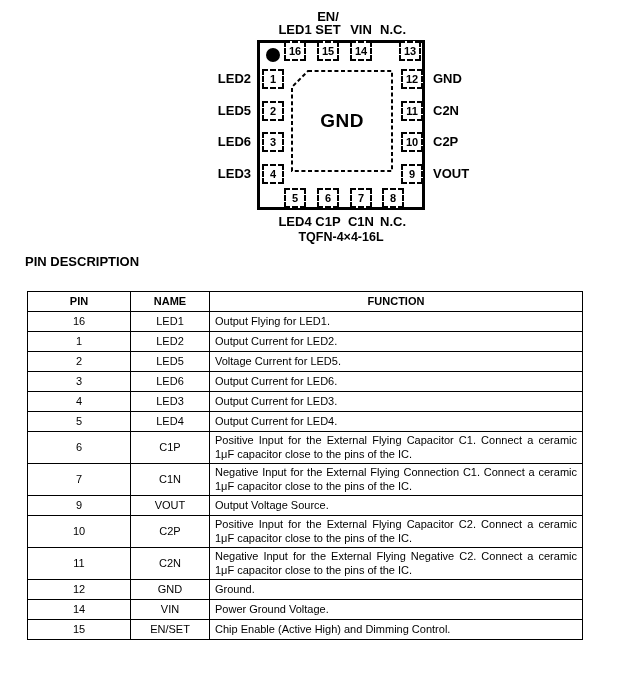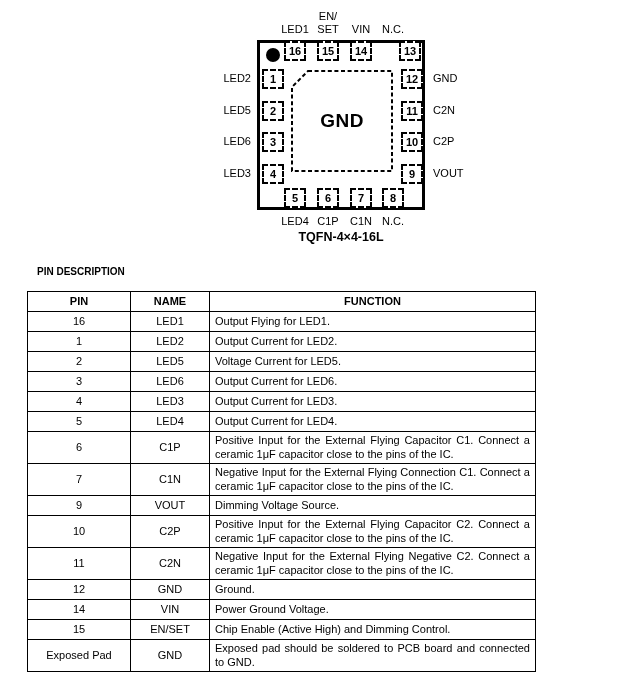--- a/index.html
+++ b/index.html
@@ -27,41 +27,41 @@
     display: flex; align-items: center; justify-content: center;
     font-weight: bold; font-size: 19px; letter-spacing: 0.5px;
   }
   .pin {
     position: absolute; width: 18px; height: 16px;
     border: 2px dashed #000; background: #fff; box-sizing: content-box;
     display: flex; align-items: center; justify-content: center;
   }
   .pin span { font-weight: bold; font-size: 11px; line-height: 16px; }
   .pin-lbl {
-    position: absolute; font-weight: normal; font-size: 11px; line-height: 13px;
+    position: absolute; font-weight: bold; font-size: 13px; line-height: 13px;
     white-space: pre-line;
   }
   .lbl-top { display: flex; align-items: flex-end; justify-content: center; text-align: center; }
   .lbl-bottom { text-align: center; }
   .lbl-left { text-align: right; }
   .lbl-right { text-align: left; }
   .caption {
     position: absolute; left: 247px; top: 230px; width: 188px;
     text-align: center; font-weight: bold; font-size: 12.5px;
   }
 
   
   h2.section {
-    position: absolute; left: 25px; top: 254px; margin: 12px;
-    font-size: 10px; font-weight: bold;
+    position: absolute; left: 25px; top: 254px; margin: 0;
+    font-size: 13px; font-weight: bold;
   }
 
   
   table.pins {
-    position: absolute; left: 27px; top: 291px; width: 509px;
+    position: absolute; left: 27px; top: 291px; width: 556px;
     border-collapse: collapse; table-layout: fixed;
     font-size: 11px;
   }
   table.pins th, table.pins td {
     border: 1.5px solid #000; padding: 2px 5px; line-height: 13.5px;
     vertical-align: middle;
   }
   table.pins th { font-weight: bold; text-align: center; height: 15px; }
   col.c-pin  { width: 103px; }
   col.c-name { width: 79px; }
@@ -199,21 +199,21 @@
         <td class="cell-fn">Positive Input for the External Flying Capacitor C1. Connect a ceramic 1μF capacitor close to the pins of the IC.</td>
       </tr>
       <tr>
         <td class="cell-pin">7</td>
         <td class="cell-name">C1N</td>
         <td class="cell-fn">Negative Input for the External Flying Connection C1. Connect a ceramic 1μF capacitor close to the pins of the IC.</td>
       </tr>
       <tr>
         <td class="cell-pin">9</td>
         <td class="cell-name">VOUT</td>
-        <td class="cell-fn">Dimming Voltage Source.</td>
+        <td class="cell-fn">Output Voltage Source.</td>
       </tr>
       <tr>
         <td class="cell-pin">10</td>
         <td class="cell-name">C2P</td>
         <td class="cell-fn">Positive Input for the External Flying Capacitor C2. Connect a ceramic 1μF capacitor close to the pins of the IC.</td>
       </tr>
       <tr>
         <td class="cell-pin">11</td>
         <td class="cell-name">C2N</td>
         <td class="cell-fn">Negative Input for the External Flying Negative C2. Connect a ceramic 1μF capacitor close to the pins of the IC.</td>
@@ -226,19 +226,14 @@
       <tr>
         <td class="cell-pin">14</td>
         <td class="cell-name">VIN</td>
         <td class="cell-fn">Power Ground Voltage.</td>
       </tr>
       <tr>
         <td class="cell-pin">15</td>
         <td class="cell-name">EN/SET</td>
         <td class="cell-fn">Chip Enable (Active High) and Dimming Control.</td>
       </tr>
-      <tr>
-        <td class="cell-pin">Exposed Pad</td>
-        <td class="cell-name">GND</td>
-        <td class="cell-fn">Exposed pad should be soldered to PCB board and connected to GND.</td>
-      </tr>
     </tbody>
 </table>
 
 </body></html>

